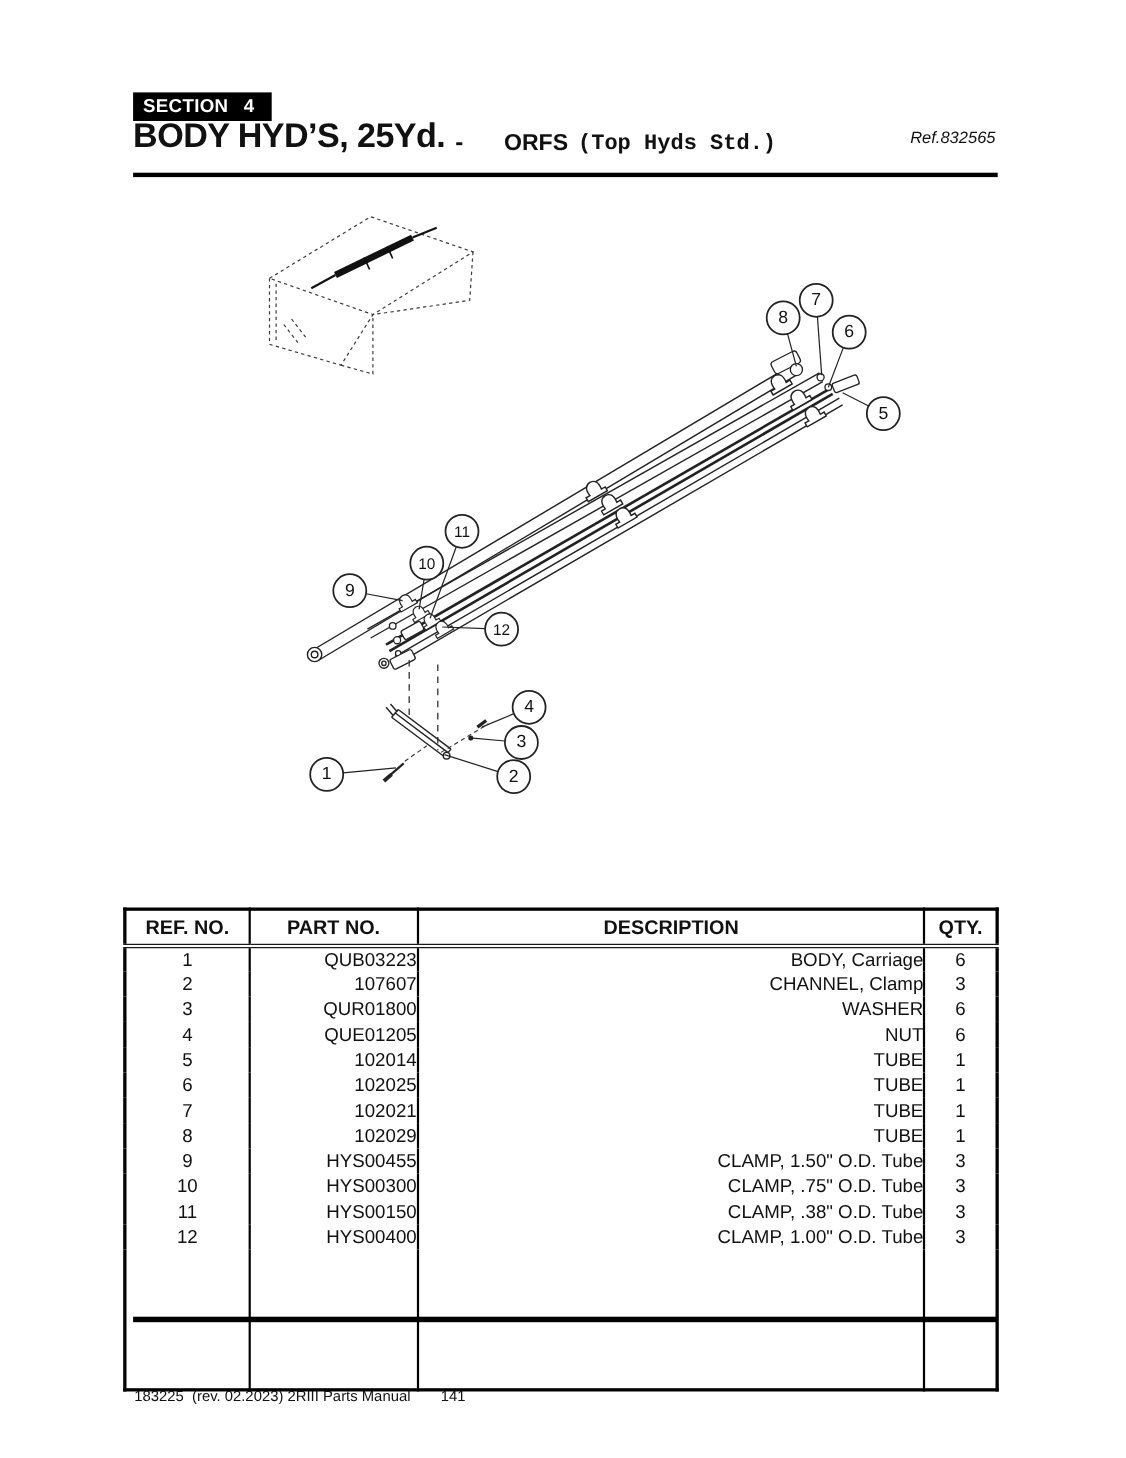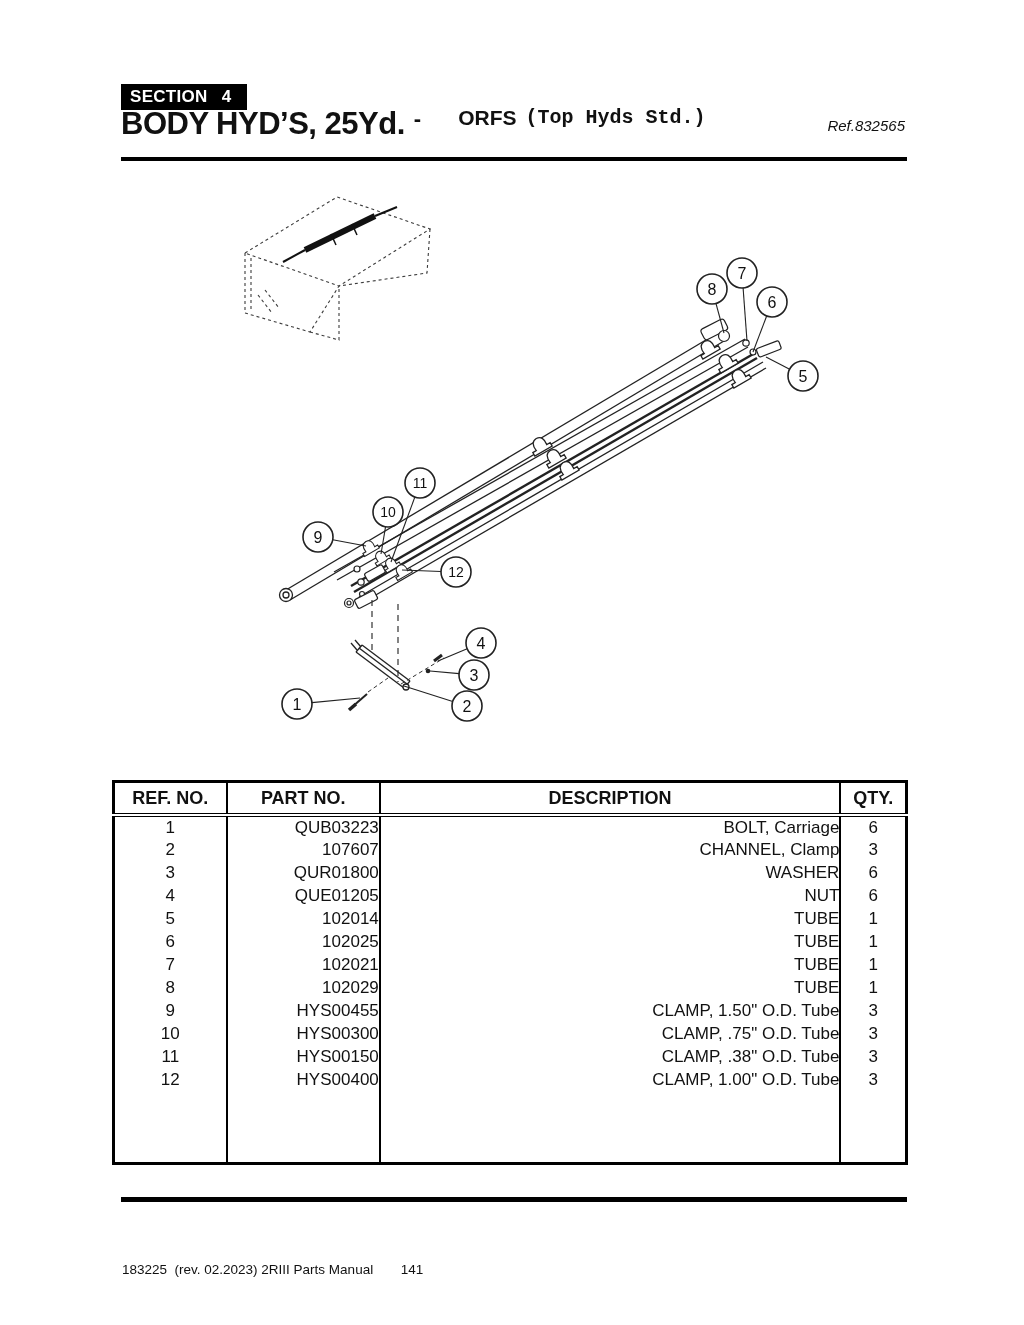--- a/index.html
+++ b/index.html
@@ -8,41 +8,41 @@
     font-family:"Liberation Sans", sans-serif; position:relative; overflow:hidden;
   }
   .section-badge {
     position:absolute; left:121px; top:84px; height:26px;
     background:#000; color:#fff; font-weight:bold; font-size:17px;
     display:flex; align-items:center; gap:14px; padding:0 16px 0 9px;
     letter-spacing:0.3px;
   }
   .title-row {
     position:absolute; left:121px; top:106px; display:flex;
-    align-items:flex-start; gap:9px; white-space:nowrap;
+    align-items:flex-end; gap:9px; white-space:nowrap;
   }
   .t-main { font-size:31px; font-weight:bold; letter-spacing:-0.5px; }
   .t-sep  { font-size:22px; font-weight:bold; }
   .t-sub  { font-size:21px; font-weight:bold;margin-left:28px; }
   .t-note { font-size:20px; font-weight:bold;font-family:Liberation Mono, monospace; }
   .ref-number {
     position:absolute; top:117px; right:119px;
     font-style:italic; font-size:15px;
   }
   .rule { position:absolute; left:121px; width:786px; background:#000; }
   .rule-top    { top:157px; height:4px; }
   .rule-bottom { top:1197px; height:5px; }
 
   svg.diagram {
     position:absolute; left:0; top:170px; width:1024px; height:620px;
     font-family:"Liberation Sans", sans-serif;
   }
 
   table.parts-table {
-    position:absolute; left:112px; top:780px; width:796px; height:385px;
+    position:absolute; left:112px; top:825px; width:796px; height:440px;
     border-collapse:collapse; table-layout:fixed; border:3px solid #000;
   }
   .parts-table th {
     font-size:18px; font-weight:bold; text-align:center;
     border-bottom:4px double #000; height:30px; padding:0;
   }
   .parts-table th:not(:first-child),
   .parts-table td:not(:first-child) { border-left:2px solid #000; }
   .parts-table td { font-size:17px; padding:0; vertical-align:middle;text-align:right; }
   .parts-table tr.data-row { height:23px; }
@@ -258,21 +258,21 @@
       <th>REF. NO.</th>
       <th>PART NO.</th>
       <th>DESCRIPTION</th>
       <th>QTY.</th>
     </tr>
   </thead>
   <tbody id="parts-tbody">
       <tr class="data-row">
         <td class="c-ref">1</td>
         <td class="c-part">QUB03223</td>
-        <td class="c-desc">BOLT, Carriage</td>
+        <td class="c-desc">BODY, Carriage</td>
         <td class="c-qty">6</td>
       </tr>
       <tr class="data-row">
         <td class="c-ref">2</td>
         <td class="c-part">107607</td>
         <td class="c-desc">CHANNEL, Clamp</td>
         <td class="c-qty">3</td>
       </tr>
       <tr class="data-row">
         <td class="c-ref">3</td>

